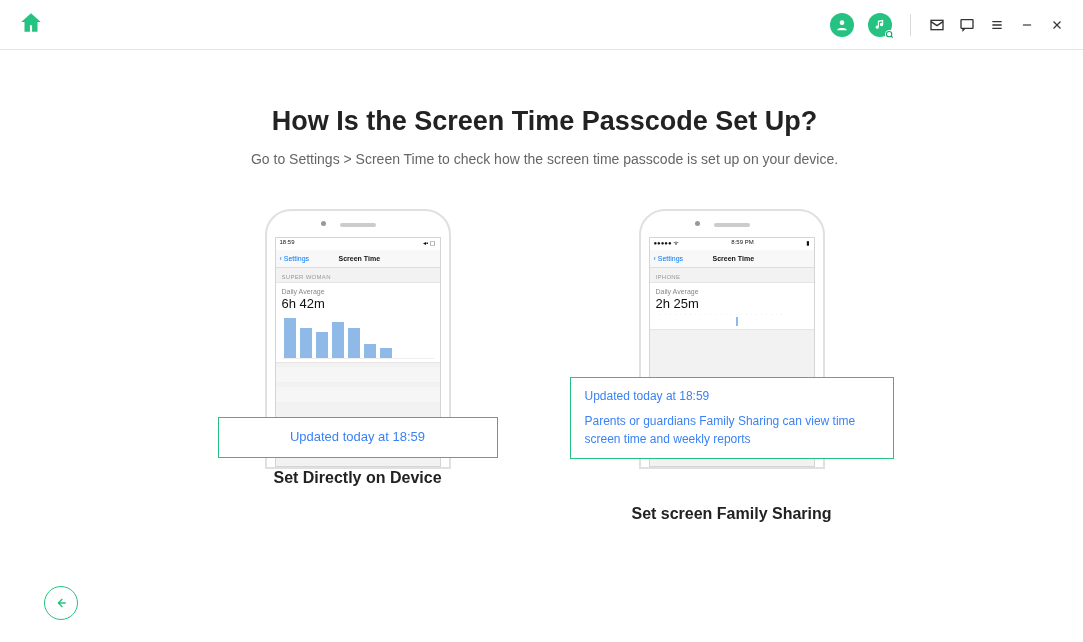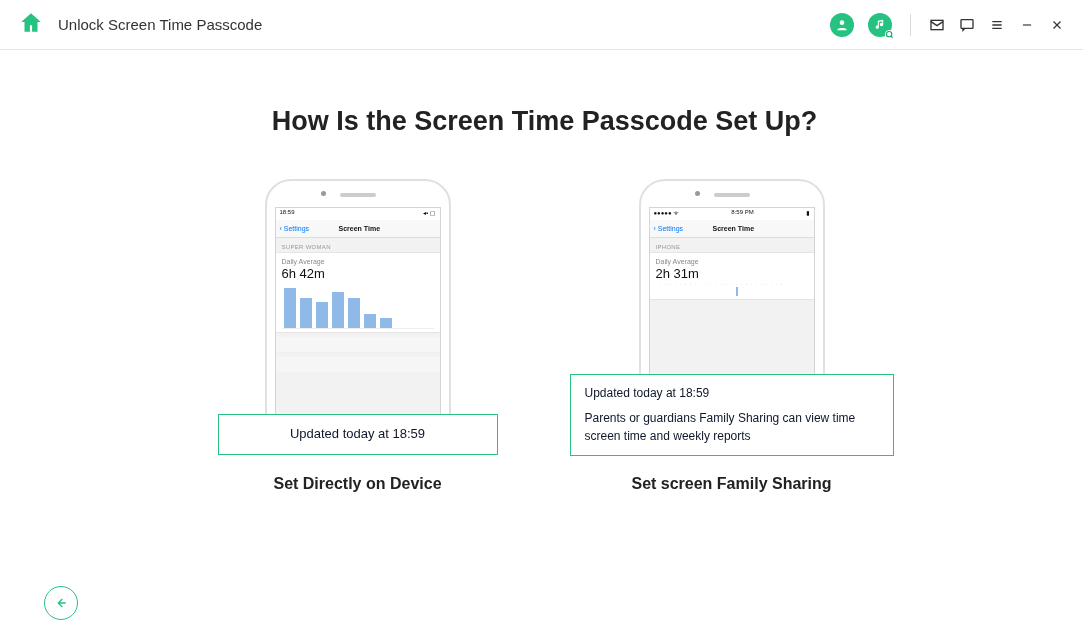--- a/index.html
+++ b/index.html
@@ -25,41 +25,40 @@
   .statusbar { height:12px; background:#fff; padding: 1px 4px; font-size:6px; color:#111; display:flex; justify-content:space-between;}
   .navbar { height:18px; background:#f8f8f8; border-bottom:1px solid #ddd; display:flex; align-items:center; padding:0 4px; font-size:7px;}
   .backlink { color:#007aff; }
   .navtitle { font-weight:600; color:#111; flex:1; text-align:center; margin-right:26px;}
   .section-lbl { font-size:6px; color:#999; padding: 6px 6px 2px; text-transform:uppercase; letter-spacing:.3px;}
   .panel { background:#fff; border-top:1px solid #e5e5e5; border-bottom:1px solid #e5e5e5; padding:5px 6px 3px; }
   .dlbl { font-size:7px; color:#888; }
   .bignum { font-size:13px; font-weight:500; color:#111; margin-top:1px;}
   .bars { display:flex; align-items:flex-end; gap:4px; height:42px; margin-top:6px; padding:0 2px; border-bottom:1px solid #eee;}
   .bar { width:12px; background:#8fb9e6; }
-  .badge { position:absolute; border:1.5px solid #26c281; background:#fff; font-size:12px; color:#0f172a; padding:10px 14px; text-align:left; line-height:1.45;margin-top:27px; }
+  .badge { position:absolute; border:1.5px solid #26c281; background:#fff; font-size:12px; color:#3b82f6; padding:10px 14px; text-align:left; line-height:1.45; }
   .badge1 { left:-10px; right:-10px; top: 208px; text-align:center; font-size:13px;}
   .badge2 { left:-32px; right:-32px; top: 168px; }
-  .opt-title { margin-top: 36px; font-size: 16px; font-weight: 700; color:#222;}
+  .opt-title { font-size: 16px; font-weight: 700; color:#222;}
   .opt2 .opt-title { margin-top: 36px;}
 
   .back-btn { position:absolute; left:44px; bottom:22px; width:34px; height:34px; border:1.5px solid #26c281; border-radius:50%; display:flex; align-items:center; justify-content:center; color:#26c281; cursor:pointer;}
   .dim-row { background:#fff; border-bottom:1px solid #eee; height:16px; opacity:.35; margin-top:4px;}
   .tinybar { width:2px; height:9px; background:#8fb9e6; margin-left:80px;}
   .dotrow { font-size:5px; color:#bbb; letter-spacing:1px; padding-left:4px;}
 </style>
 </head>
 <body>
 
 <div class="titlebar">
   <span>
     <svg class="home-icon" viewBox="0 0 24 24" fill="currentColor">
         <path d="M12 3l9 8h-3v9h-5v-6H11v6H6v-9H3z"></path>
       </svg>
   </span>
-  <span class="title">Unlock Screen Time Passcode</span>
   <div class="titlebar-right">
     <span class="rnd-icon">
       <svg width="14" height="14" viewBox="0 0 24 24" fill="#fff">
           <circle cx="12" cy="8" r="4"></circle>
           <path d="M4 20c0-4 16-4 16 0v1H4z"></path>
         </svg>
     </span>
     <span class="rnd-icon" style="position:relative">
       <svg width="13" height="13" viewBox="0 0 24 24" fill="#fff">
           <path d="M9 17a3 3 0 11-2-2.8V5l10-2v9a3 3 0 11-2-2.8V6l-6 1.2V17z"></path>
@@ -95,20 +94,21 @@
     <span class="sys-icon">
       <svg width="14" height="14" viewBox="0 0 24 24" stroke="currentColor" stroke-width="2">
           <path d="M6 6l12 12M18 6L6 18"></path>
         </svg>
     </span>
   </div>
 </div>
 
 <div class="content">
   <div class="headline">How Is the Screen Time Passcode Set Up?</div>
+  <div class="subhead">Go to Settings &gt; Screen Time to check how the screen time passcode is set up on your device.</div>
 
   <div class="options">
 
     <div class="option">
       <div class="phone">
         <div class="cam"></div>
           <div class="speaker"></div>
         <div class="screen">
           <div class="statusbar">
               <span>18:59</span>
@@ -150,21 +150,21 @@
               <span>8:59 PM</span>
               <span>▮</span>
             </div>
           <div class="navbar">
               <span class="backlink">‹ <span>Settings</span></span>
               <span class="navtitle">Screen Time</span>
             </div>
           <div class="section-lbl">IPHONE</div>
           <div class="panel">
             <div class="dlbl">Daily Average</div>
-            <div class="bignum">2h 31m</div>
+            <div class="bignum">2h 25m</div>
             <div class="dotrow">· · · · · · · · · · · · · · · · · · · · · · · · ·</div>
             <div class="tinybar"></div>
           </div>
         </div>
       </div>
       <div class="badge badge2">
         <div>Updated today at 18:59</div>
         <div style="height:8px"></div>
         <div>Parents or guardians Family Sharing can view time screen time and weekly reports</div>
       </div>

